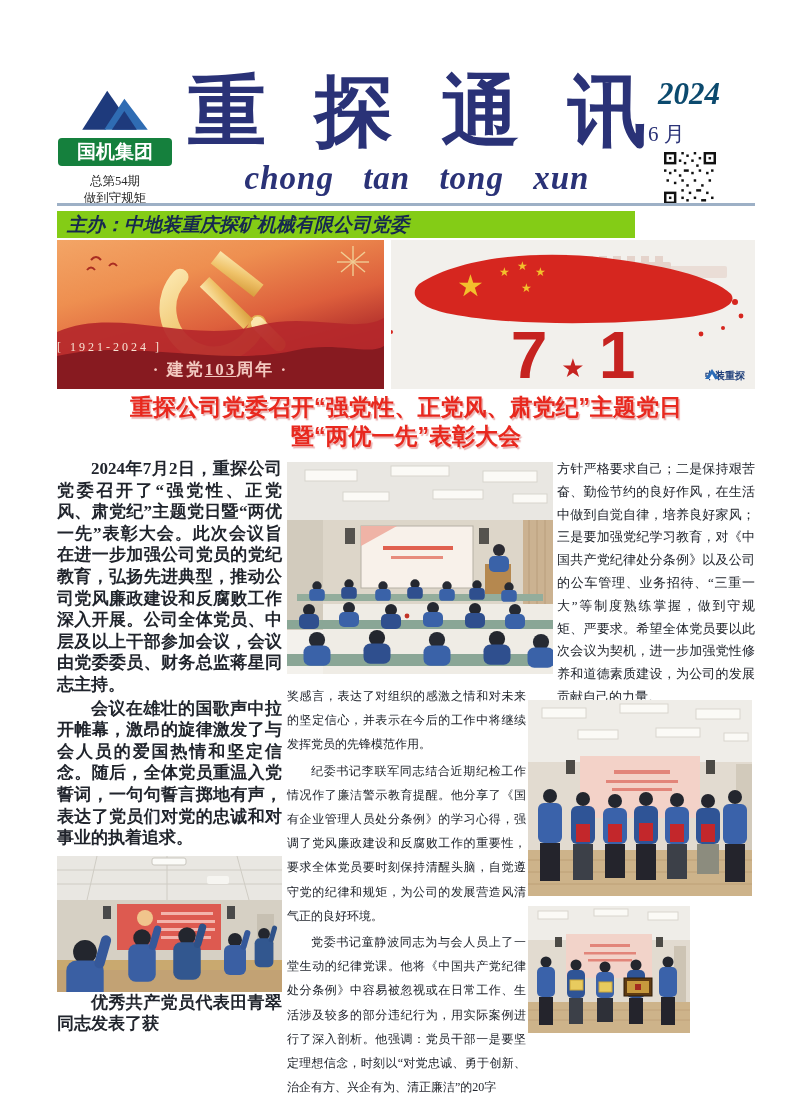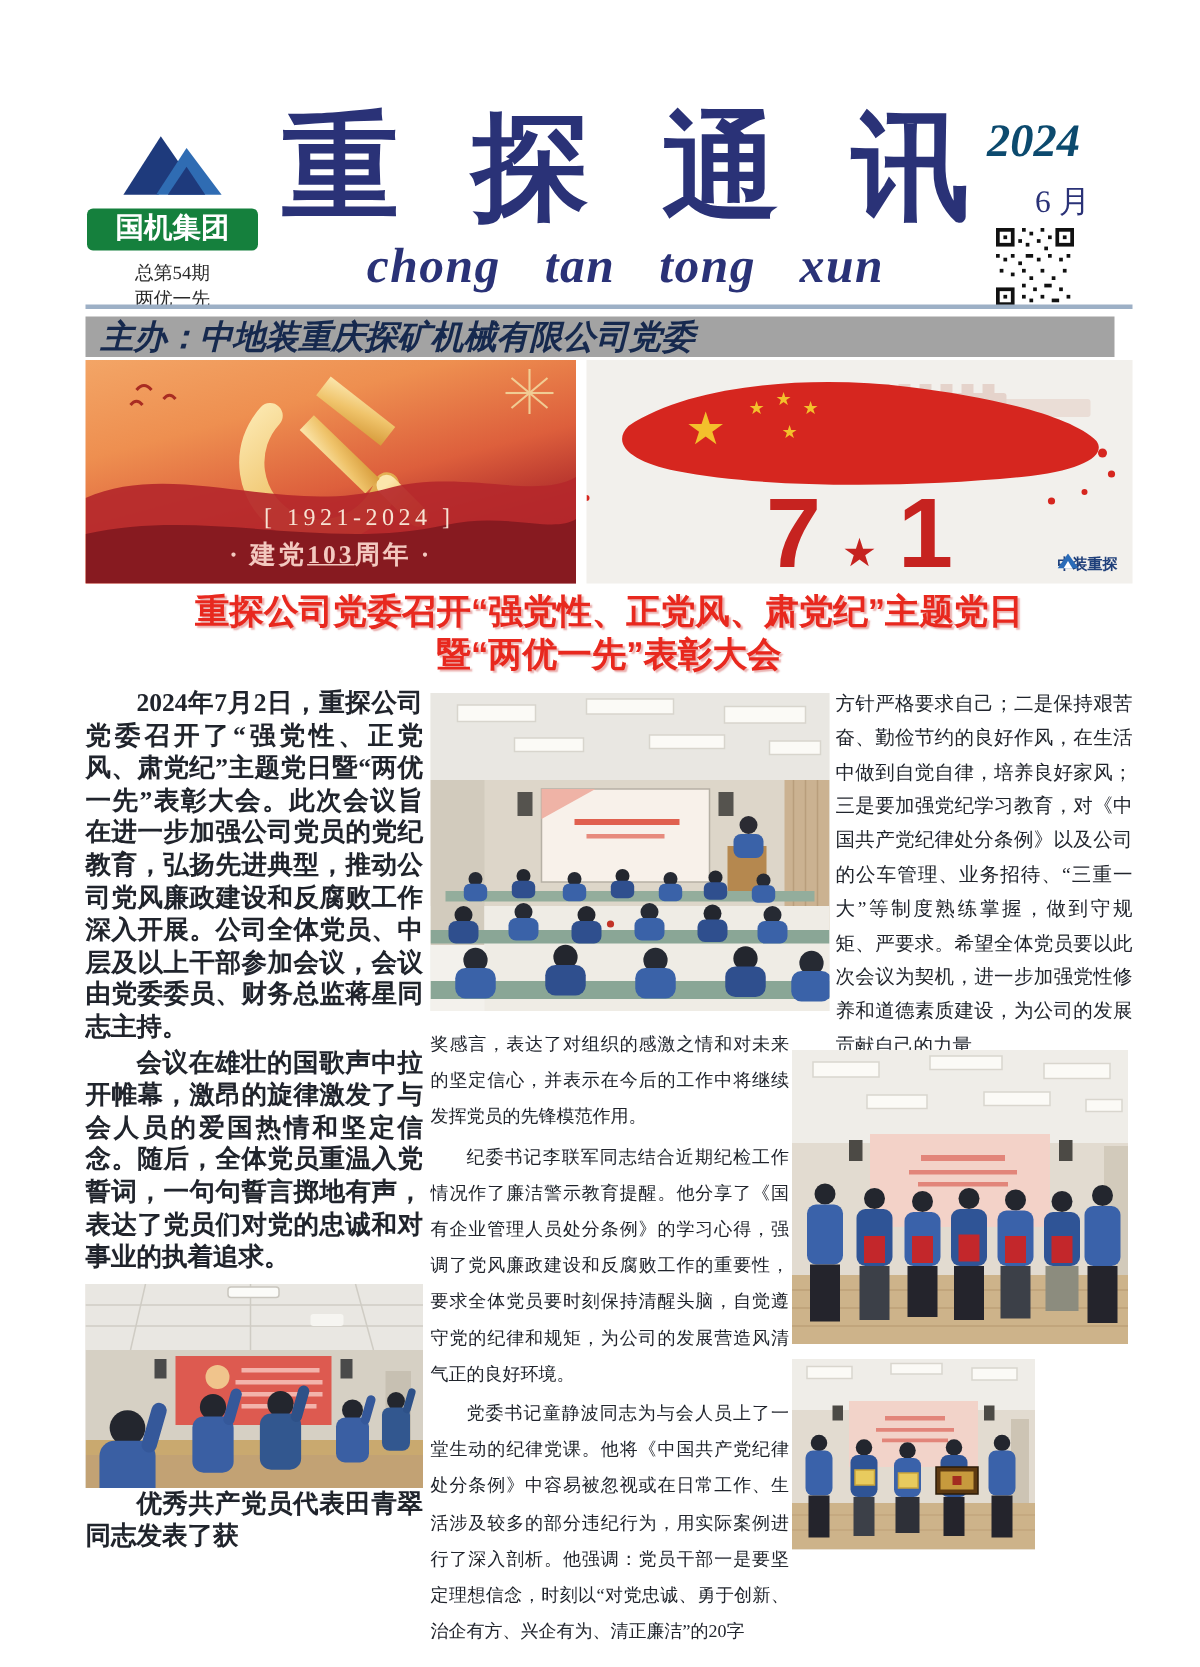--- a/index.html
+++ b/index.html
@@ -10,37 +10,37 @@
   
   .logo-block{left:58px;top:84px;width:114px;text-align:center;}
   .logo-name{margin-top:2px;background:#15803d;color:#fff;font-weight:bold;font-size:19px;
              line-height:28px;border-radius:4px;font-family:"Liberation Sans","DejaVu Sans",sans-serif;}
   .issue{margin-top:7px;font-size:12.5px;line-height:17px;color:#2a2a2a;}
   .title-row{left:188px;top:64px;width:458px;height:96px;display:flex;justify-content:space-between;
              align-items:center;font-size:78px;font-weight:bold;color:#2a3277;line-height:96px;}
   .pinyin{left:188px;top:160px;width:458px;text-align:center;font-size:33px;font-weight:bold;
           font-style:italic;color:#2a3277;word-spacing:20px;letter-spacing:1px;}
   .mast-year{left:658px;top:76px;width:90px;font-size:31px;font-weight:bold;font-style:italic;color:#0c4a6e;}
-  .mast-month{left:690px;top:120px;width:80px;font-size:21px;color:#2a3277;}
+  .mast-month{left:648px;top:120px;width:80px;font-size:21px;color:#2a3277;}
   .qr{left:664px;top:152px;width:52px;height:52px;}
   .mast-rule{left:57px;top:203px;width:698px;height:3px;background:#9db0c6;}
 
   
-  .org-bar{left:57px;top:211px;width:686px;height:27px;background:#a3a3a3;color:#16294e;
-           font-weight:bold;font-style:italic;font-size:22px;line-height:27px;padding-left:10px;
+  .org-bar{left:57px;top:211px;width:578px;height:27px;background:#84cc16;color:#16294e;
+           font-weight:bold;font-style:italic;font-size:19px;line-height:27px;padding-left:10px;
            box-sizing:border-box;}
 
   
   .banner{top:240px;height:149px;overflow:hidden;}
   .banner-left{left:57px;width:327px;
       background:linear-gradient(165deg,#f3a566 0%,#ee8f50 28%,#dd5f3c 55%,#aa2629 78%,#871a20 100%);}
   .banner-right{left:391px;width:364px;background:#f2f0ec;}
   .banner svg{position:absolute;left:0;top:0;}
-  .years-line{position:absolute;left:0;bottom:34px;width:100%;text-align:center;color:#f7e3d3;
-              font-size:16px;letter-spacing:3px;z-index:3;margin-left:19px;}
+  .years-line{position:absolute;left:0;bottom:34px;width:100%;color:#f7e3d3;
+              font-size:12px;letter-spacing:3px;z-index:3;}
   .jd-caption{position:absolute;left:0;bottom:8px;width:100%;text-align:center;color:#f3c9c0;
               font-size:17px;font-weight:bold;letter-spacing:2px;z-index:3;}
   .jd-caption .num{text-decoration:underline;}
   .seven-one{position:absolute;left:0;bottom:2px;width:100%;display:flex;justify-content:center;
              align-items:flex-end;gap:14px;z-index:3;color:#c62320;
              font-family:"Liberation Sans","DejaVu Sans",sans-serif;font-weight:bold;}
   .seven-one .digit{font-size:66px;line-height:64px;}
   .seven-one .star{font-size:26px;line-height:26px;margin-bottom:6px;}
   .brand-mini{position:absolute;right:10px;bottom:6px;display:flex;align-items:center;gap:4px;z-index:4;}
   .brand-mini span{font-size:10px;font-weight:bold;color:#1f3f7a;
@@ -76,21 +76,21 @@
 
   <div class="abs logo-block">
     <svg width="78" height="48" viewBox="0 0 100 60">
       <polygon points="8,58 40,8 58,34 38,58" fill="#1e3a7c"></polygon>
       <polygon points="36,58 62,18 92,58" fill="#2f6cb3"></polygon>
       <polygon points="46,58 62,34 78,58" fill="#1e3a7c"></polygon>
     </svg>
     <div class="logo-name">国机集团</div>
     <div class="issue">
       <div>总第54期</div>
-      <div>两优一先</div>
+      <div>做到守规矩</div>
     </div>
   </div>
 
   <div class="abs title-row">
     <span>重</span>
     <span>探</span>
     <span>通</span>
     <span>讯</span>
   </div>
   <div class="abs pinyin">chong tan tong xun</div>

